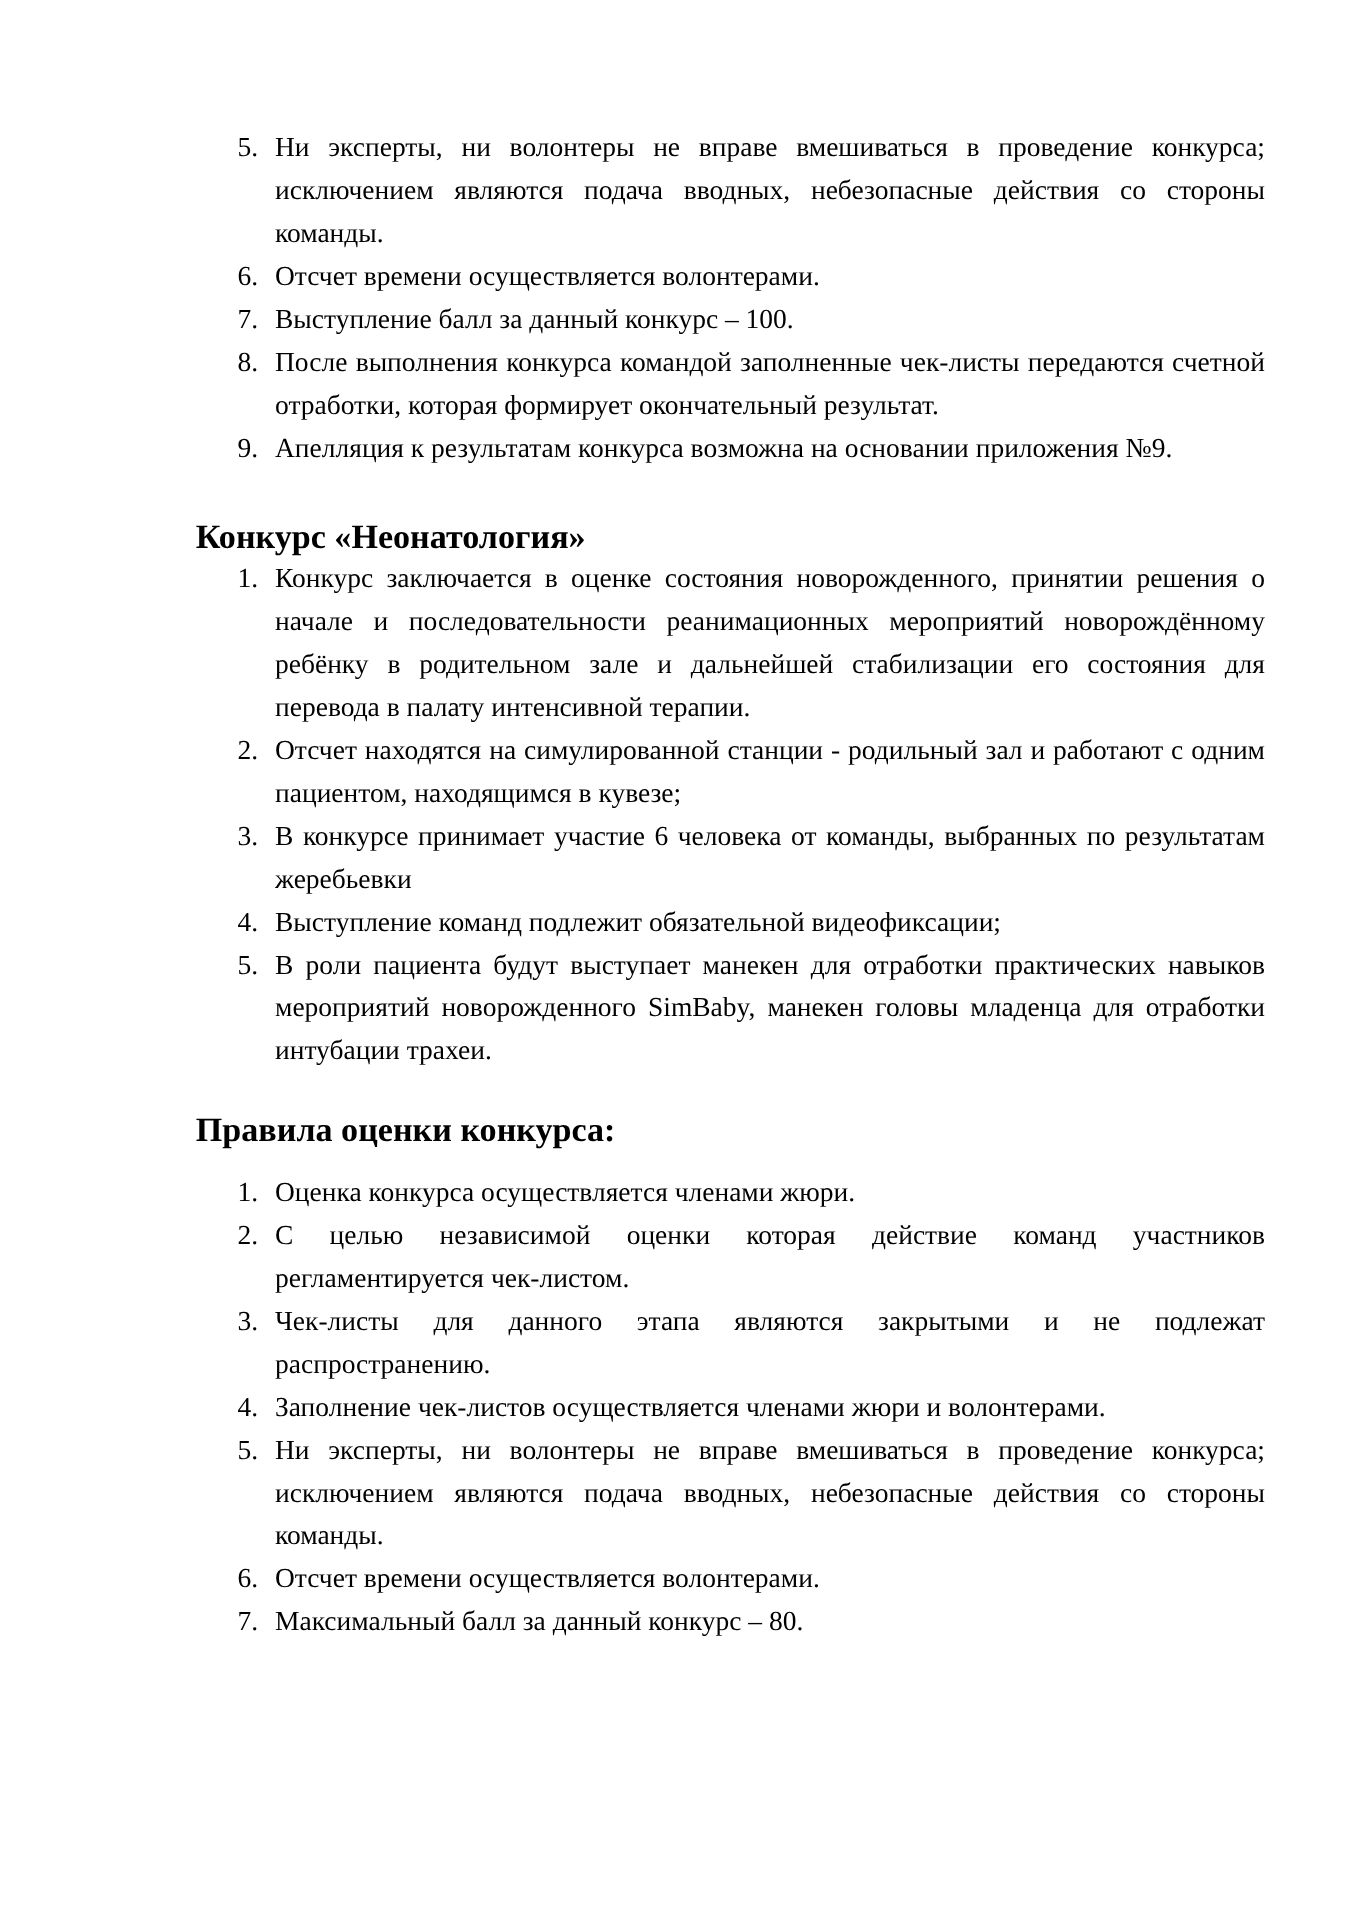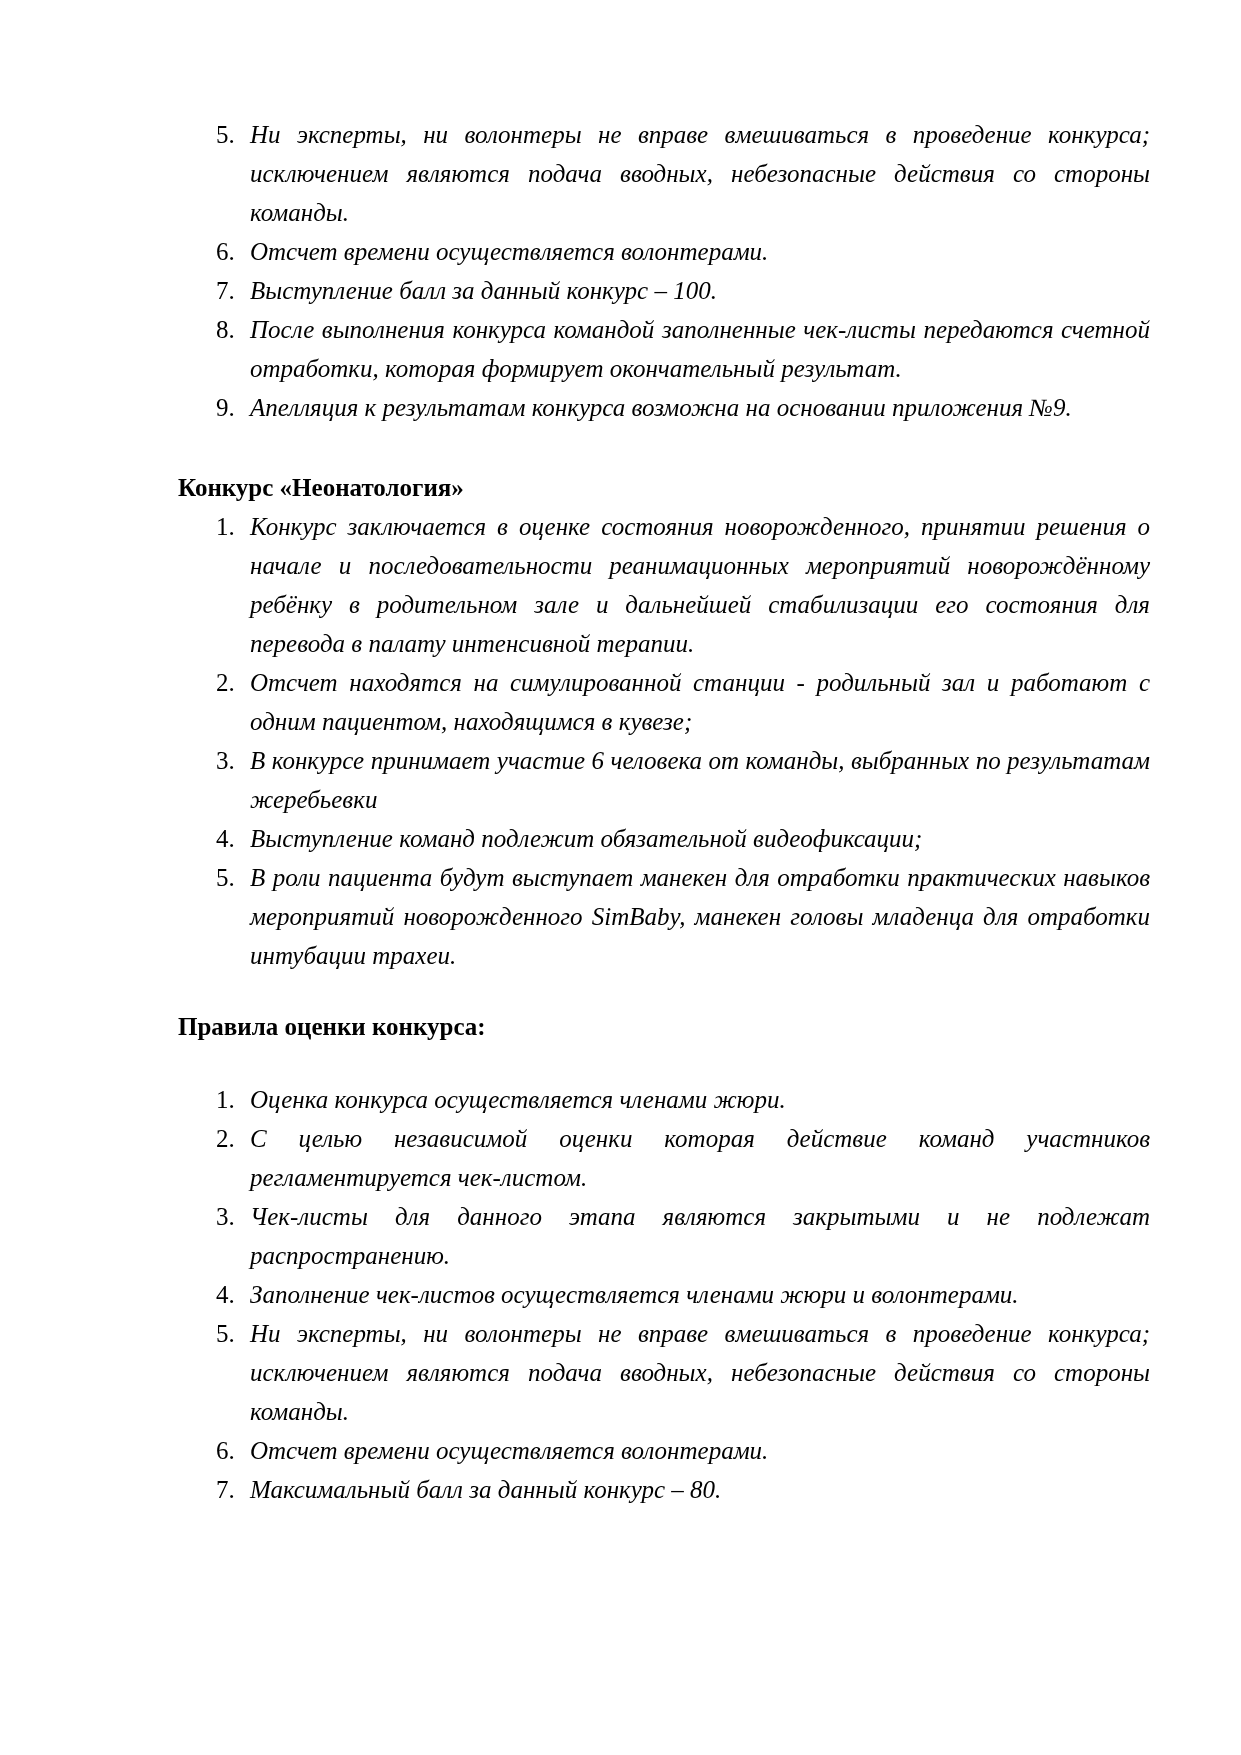--- a/index.html
+++ b/index.html
@@ -30,35 +30,34 @@
   }
   .num {
     flex: 0 0 auto;
     box-sizing: border-box;
     width: 72px;
     padding-left: 38px;
   }
   .txt {
     flex: 1 1 auto;
     text-align: justify;
-    font-style: italic;
   }
   .heading {
     font-weight: bold;
-    font-size: 25px;
+    font-size: 31px;
     line-height: 39px;
     margin: 0;
   }
   .heading.gap-neo {
     margin-top: 41px;
     margin-bottom: 0;
   }
   .heading.gap-rules {
     margin-top: 32px;
-    margin-bottom: 34px;
+    margin-bottom: 19px;
   }
 </style>
 </head>
 <body>
 
 <div class="page">
 
   <div class="list">
     <div class="li">
       <span class="num">5.</span>

